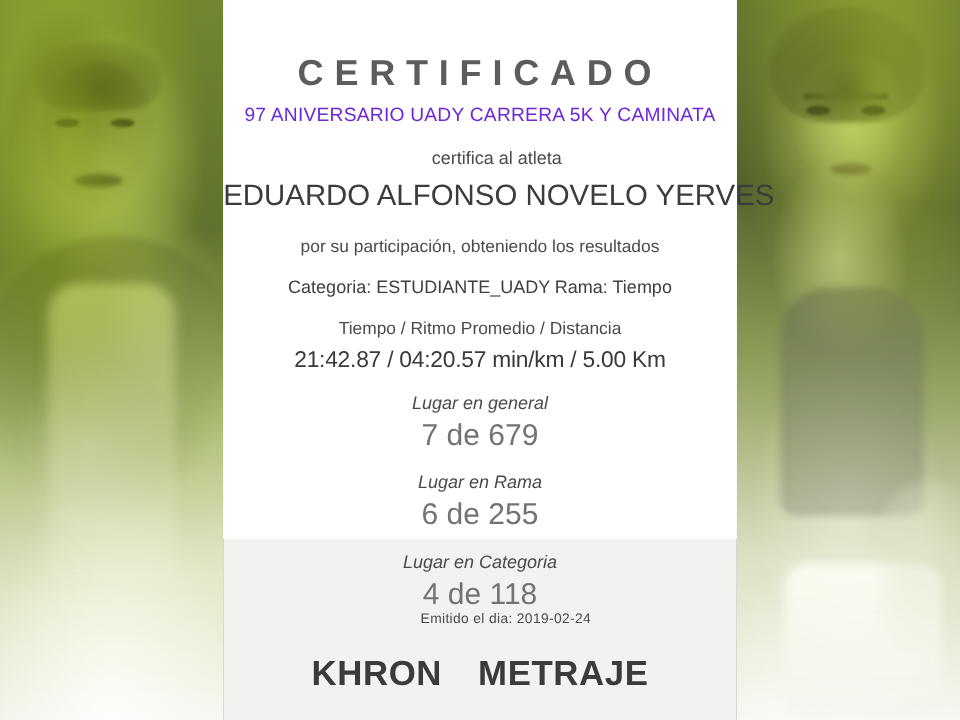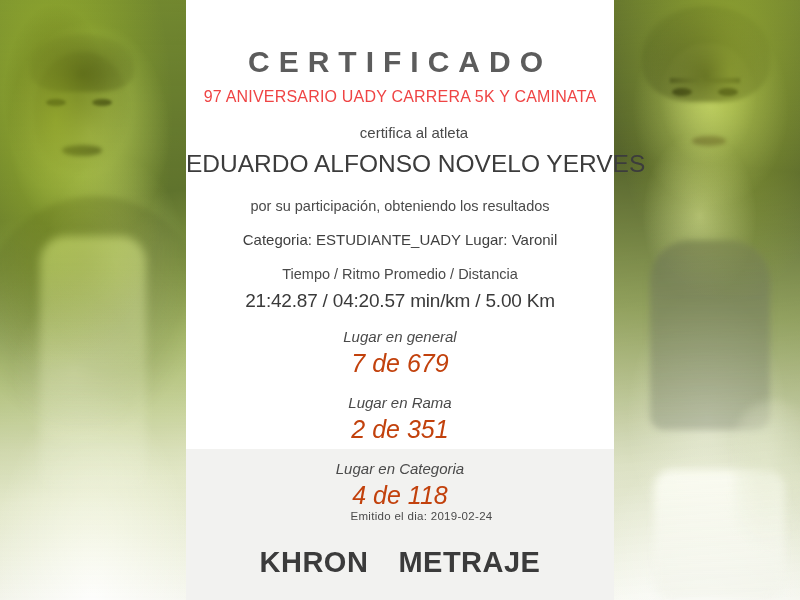--- a/index.html
+++ b/index.html
@@ -202,21 +202,21 @@
     padding-top: 47px;
     font-size: 30px;
     font-weight: bold;
     letter-spacing: 9px;
     color: #5c5c5c;
     line-height: 1;
   }
   .event-name {
     margin: 10px 0 0 0;
     font-size: 16px;
-    color: #ef4444;
+    color: #6d28d9;
     letter-spacing: 0.2px;
     line-height: 1.2;
   }
   .certifies {
     margin: 18px 0 0 0;
     font-size: 15px;
     color: #4a4a4a;
     padding-left: 28px;
   }
   .athlete {
@@ -251,22 +251,21 @@
   }
   .place-block { margin-top: 16px; }
   .place-label {
     font-size: 15px;
     color: #4a4a4a;
     font-style: italic;
   }
   .place-value {
     margin-top: 4px;
     font-size: 25px;
-    color: #c2410c;
-    font-style: italic;
+    color: #737373;
   }
   .issued {
     font-size: 11.5px;
     color: #4a4a4a;
     letter-spacing: 0.3px;
     padding-left: 43px;
   }
 
   
   .logo {
@@ -329,34 +328,34 @@
     <h1 class="cert-title">CERTIFICADO</h1>
 
     <p class="event-name">97 ANIVERSARIO UADY CARRERA 5K Y CAMINATA</p>
 
     <p class="certifies">certifica al atleta</p>
 
     <p class="athlete">EDUARDO ALFONSO NOVELO YERVES</p>
 
     <p class="participation">por su participación, obteniendo los resultados</p>
 
-    <p class="category-line">Categoria: ESTUDIANTE_UADY Lugar: Varonil</p>
+    <p class="category-line">Categoria: ESTUDIANTE_UADY Rama: Tiempo</p>
 
     <p class="metrics-label">Tiempo / Ritmo Promedio / Distancia</p>
 
     <p class="metrics-value">21:42.87 / 04:20.57 min/km / 5.00 Km</p>
 
     <div class="place-block">
       <div class="place-label">Lugar en general</div>
       <div class="place-value">7 de 679</div>
     </div>
 
     <div class="place-block">
       <div class="place-label">Lugar en Rama</div>
-      <div class="place-value">2 de 351</div>
+      <div class="place-value">6 de 255</div>
     </div>
 
     <div class="place-block">
       <div class="place-label">Lugar en Categoria</div>
       <div class="place-value">4 de 118</div>
     </div>
 
     <div class="issued">Emitido el dia: 2019-02-24</div>
 
     <div class="logo">

